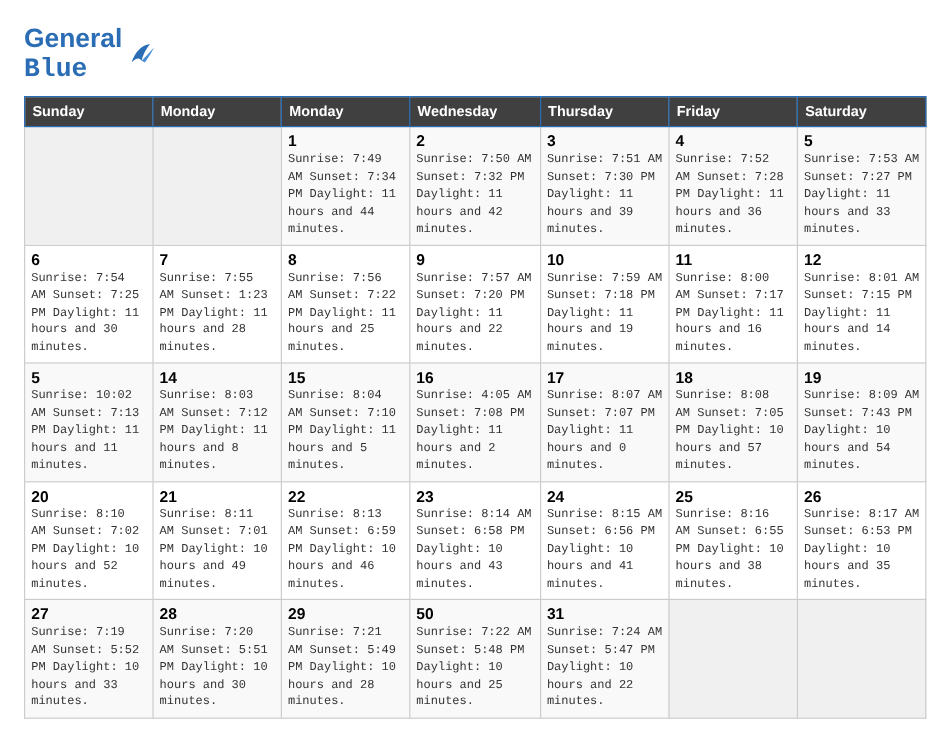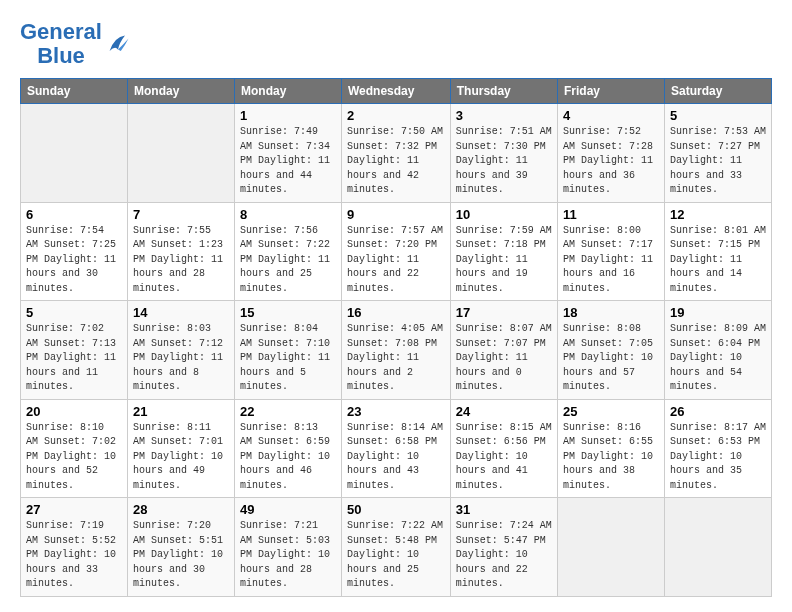--- a/index.html
+++ b/index.html
@@ -16,21 +16,20 @@
     .header {
       display: flex;
       align-items: flex-start;
       justify-content: space-between;
       margin-bottom: 10px;
     }
     .logo {
       display: flex;
       align-items: center;
       margin-top: 4px;
-      text-align: center;
     }
     .logo-text {
       font-size: 22px;
       font-weight: bold;
       color: #1a1a2e;
       line-height: 1.1;
     }
     .logo-text span {
       color: #2a6db5;
     }
@@ -52,21 +51,21 @@
       font-size: 15px;
       color: #333;
       margin-top: 2px;
     }
     .calendar-table {
       width: 100%;
       border-collapse: collapse;
       font-size: 10.5px;
     }
     .calendar-table thead tr th {
-      background: #737373;
+      background: #404040;
       color: #fff;
       font-size: 12px;
       font-weight: bold;
       text-align: left;
       padding: 5px 6px;
       border: 1px solid #2a6db5;
     }
     .calendar-table tbody tr td {
       vertical-align: top;
       border: 1px solid #ccc;
@@ -100,21 +99,21 @@
   </style>
 </head>
 <body>
 
 <div class="page">
   <div class="header">
     <div class="logo">
       <div>
         <div class="logo-text">
           <span>General</span><br>
-          <span style="color:#2a6db5;">Blue</span>
+          <span style="color:#2a6db5;font-family:Liberation Mono, monospace;">Blue</span>
         </div>
       </div>
       <svg class="logo-bird" viewBox="0 0 40 40">
         <path d="M8 30 Q15 10 30 8 Q22 18 20 28 Q16 22 8 30Z" fill="#2a6db5"></path>
         <path d="M20 28 Q28 20 35 12 Q30 22 24 30Z" fill="#4a90d9"></path>
       </svg>
     </div>
     <div class="title-block">
       <div class="month-title"></div>
       <div class="location-title"></div>
@@ -208,21 +207,21 @@
           <td>
             <span class="day-number">12</span>
             <div class="day-info">Sunrise: 8:01 AM
 Sunset: 7:15 PM
 Daylight: 11 hours and 14 minutes.</div>
           </td>
         </tr>
         <tr>
           <td>
             <span class="day-number">5</span>
-            <div class="day-info">Sunrise: 7:02 AM
+            <div class="day-info">Sunrise: 10:02 AM
 Sunset: 7:13 PM
 Daylight: 11 hours and 11 minutes.</div>
           </td>
           <td>
             <span class="day-number">14</span>
             <div class="day-info">Sunrise: 8:03 AM
 Sunset: 7:12 PM
 Daylight: 11 hours and 8 minutes.</div>
           </td>
           <td>
@@ -245,21 +244,21 @@
           </td>
           <td>
             <span class="day-number">18</span>
             <div class="day-info">Sunrise: 8:08 AM
 Sunset: 7:05 PM
 Daylight: 10 hours and 57 minutes.</div>
           </td>
           <td>
             <span class="day-number">19</span>
             <div class="day-info">Sunrise: 8:09 AM
-Sunset: 6:04 PM
+Sunset: 7:43 PM
 Daylight: 10 hours and 54 minutes.</div>
           </td>
         </tr>
         <tr>
           <td>
             <span class="day-number">20</span>
             <div class="day-info">Sunrise: 8:10 AM
 Sunset: 7:02 PM
 Daylight: 10 hours and 52 minutes.</div>
           </td>
@@ -307,23 +306,23 @@
 Sunset: 5:52 PM
 Daylight: 10 hours and 33 minutes.</div>
           </td>
           <td>
             <span class="day-number">28</span>
             <div class="day-info">Sunrise: 7:20 AM
 Sunset: 5:51 PM
 Daylight: 10 hours and 30 minutes.</div>
           </td>
           <td>
-            <span class="day-number">49</span>
+            <span class="day-number">29</span>
             <div class="day-info">Sunrise: 7:21 AM
-Sunset: 5:03 PM
+Sunset: 5:49 PM
 Daylight: 10 hours and 28 minutes.</div>
           </td>
           <td>
             <span class="day-number">50</span>
             <div class="day-info">Sunrise: 7:22 AM
 Sunset: 5:48 PM
 Daylight: 10 hours and 25 minutes.</div>
           </td>
           <td>
             <span class="day-number">31</span>

